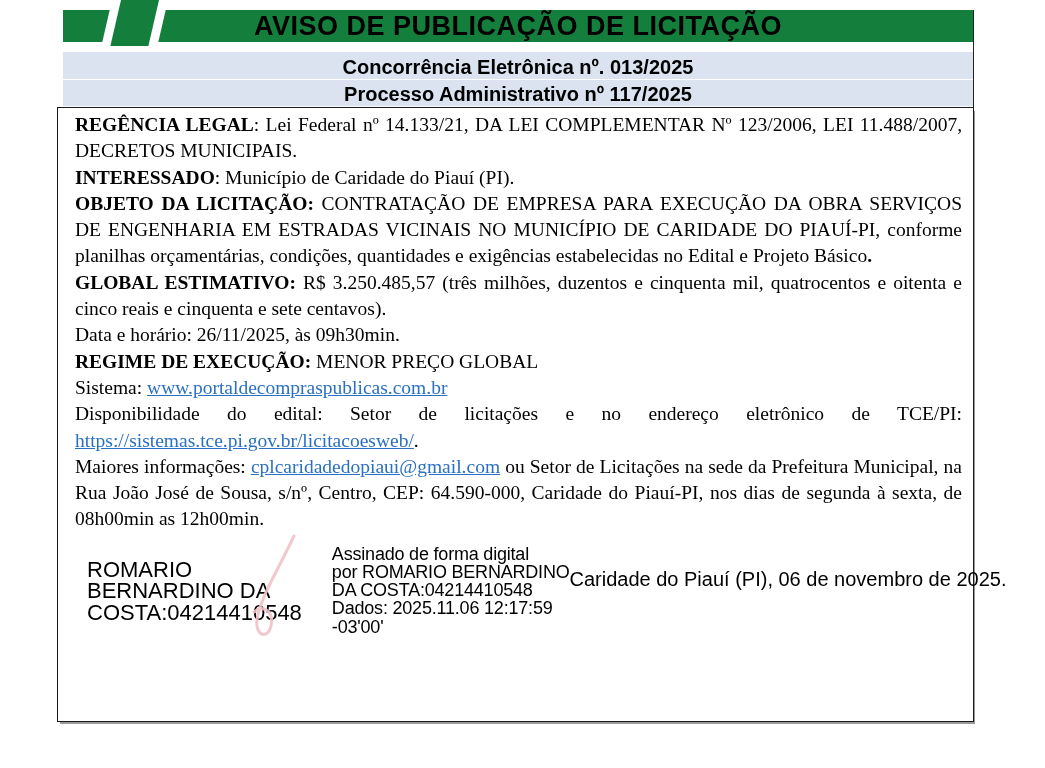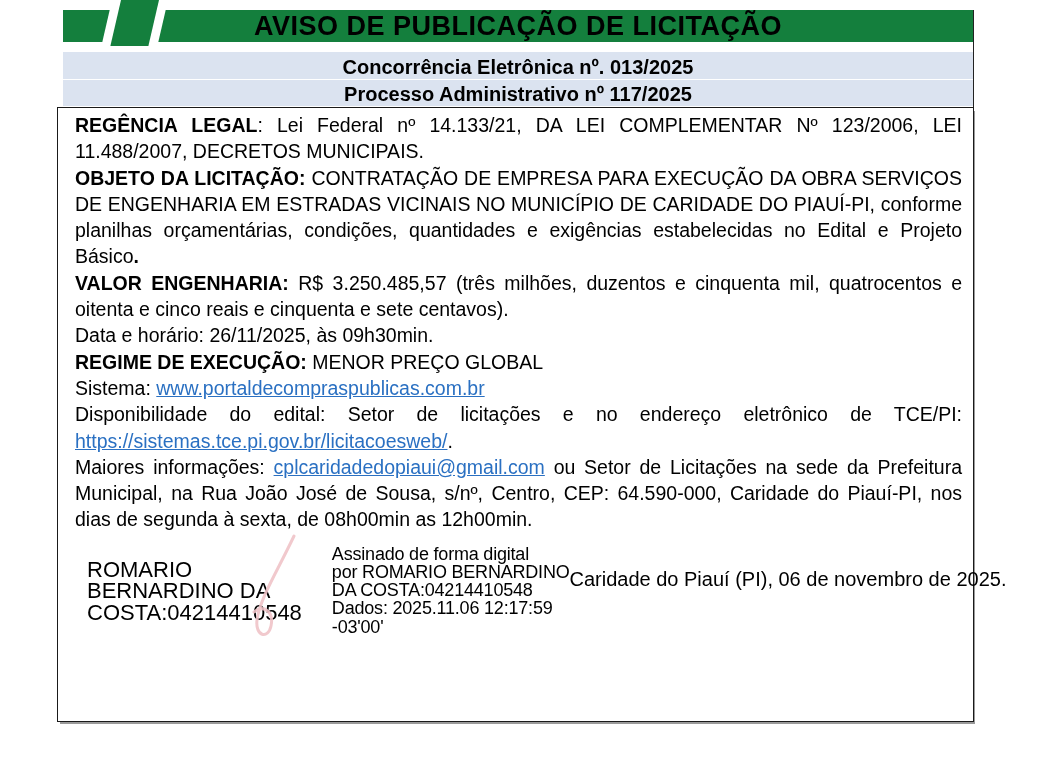--- a/index.html
+++ b/index.html
@@ -28,21 +28,21 @@
     transform:skewX(-13deg);transform-origin:top left;
   }
   .slash-inner{position:absolute;left:9px;top:0;width:38px;height:46px;background:var(--green,#147f3d);}
   
   .doc-box{
     position:absolute;left:57px;top:107px;width:917px;height:615px;
     box-sizing:border-box;background:#fff;border:1px solid #1a1a1a;
     box-shadow:2px 3px 0 -1px #9a9a9a;
     padding:4px 11px 0 17px;
   }
-  .doc-box p{margin:0;font-size:19.5px;line-height:26.3px;text-align:justify;}
+  .doc-box p{margin:0;font-size:19.5px;line-height:26.3px;text-align:justify;font-family:Liberation Serif, serif;}
   .b{font-weight:bold;}
   a.lnk{color:var(--linkblue,#2a70c2);text-decoration:underline;cursor:pointer;}
   
   .sig-row{display:flex;margin-top:9px;position:relative;}
   .sig-name{margin-left:12px;margin-top:17px;font-size:22px;line-height:21.5px;white-space:nowrap;}
   .sig-digital{margin-left:30px;margin-top:3px;font-size:18px;line-height:18.2px;letter-spacing:-.2px;white-space:nowrap;}
   .sig-date{flex:1;text-align:left;margin-top:26px;font-size:20px;white-space:nowrap;}
   .squiggle{position:absolute;left:167px;top:-10px;width:70px;height:118px;pointer-events:none;}
 </style>
 </head>
@@ -61,24 +61,25 @@
   </div>
   <div class="band-blue r2">
     <span>Processo Administrativo nº 117/2025</span>
   </div>
   <div class="right-rule"></div>
 
   <div class="doc-box">
 
     <p><span class="b">REGÊNCIA LEGAL</span><span>: Lei Federal nº 14.133/21, DA LEI COMPLEMENTAR Nº 123/2006, LEI 11.488/2007, DECRETOS MUNICIPAIS.</span></p>
 
+    <p><span class="b">INTERESSADO</span><span>: Município de Caridade do Piauí (PI).</span></p>
 
     <p><span class="b">OBJETO DA LICITAÇÃO:</span><span> CONTRATAÇÃO DE EMPRESA PARA EXECUÇÃO DA OBRA SERVIÇOS DE ENGENHARIA EM ESTRADAS VICINAIS NO MUNICÍPIO DE CARIDADE DO PIAUÍ-PI, conforme planilhas orçamentárias, condições, quantidades e exigências estabelecidas no Edital e Projeto Básico</span><span class="b">.</span></p>
 
-    <p><span class="b">VALOR ENGENHARIA:</span><span> R$ 3.250.485,57 (três milhões, duzentos e cinquenta mil, quatrocentos e oitenta e cinco reais e cinquenta e sete centavos).</span></p>
+    <p><span class="b">GLOBAL ESTIMATIVO:</span><span> R$ 3.250.485,57 (três milhões, duzentos e cinquenta mil, quatrocentos e oitenta e cinco reais e cinquenta e sete centavos).</span></p>
 
 
     <p><span>Data e horário: 26/11/2025, às 09h30min.</span></p>
 
     <p><span class="b">REGIME DE EXECUÇÃO:</span><span> MENOR PREÇO GLOBAL</span></p>
 
     <p><span>Sistema: </span><a class="lnk">www.portaldecompraspublicas.com.br</a></p>
 
     <p><span>Disponibilidade do edital: Setor de licitações e no endereço eletrônico de TCE/PI: </span><a class="lnk">https://sistemas.tce.pi.gov.br/licitacoesweb/</a><span>.</span></p>
 

